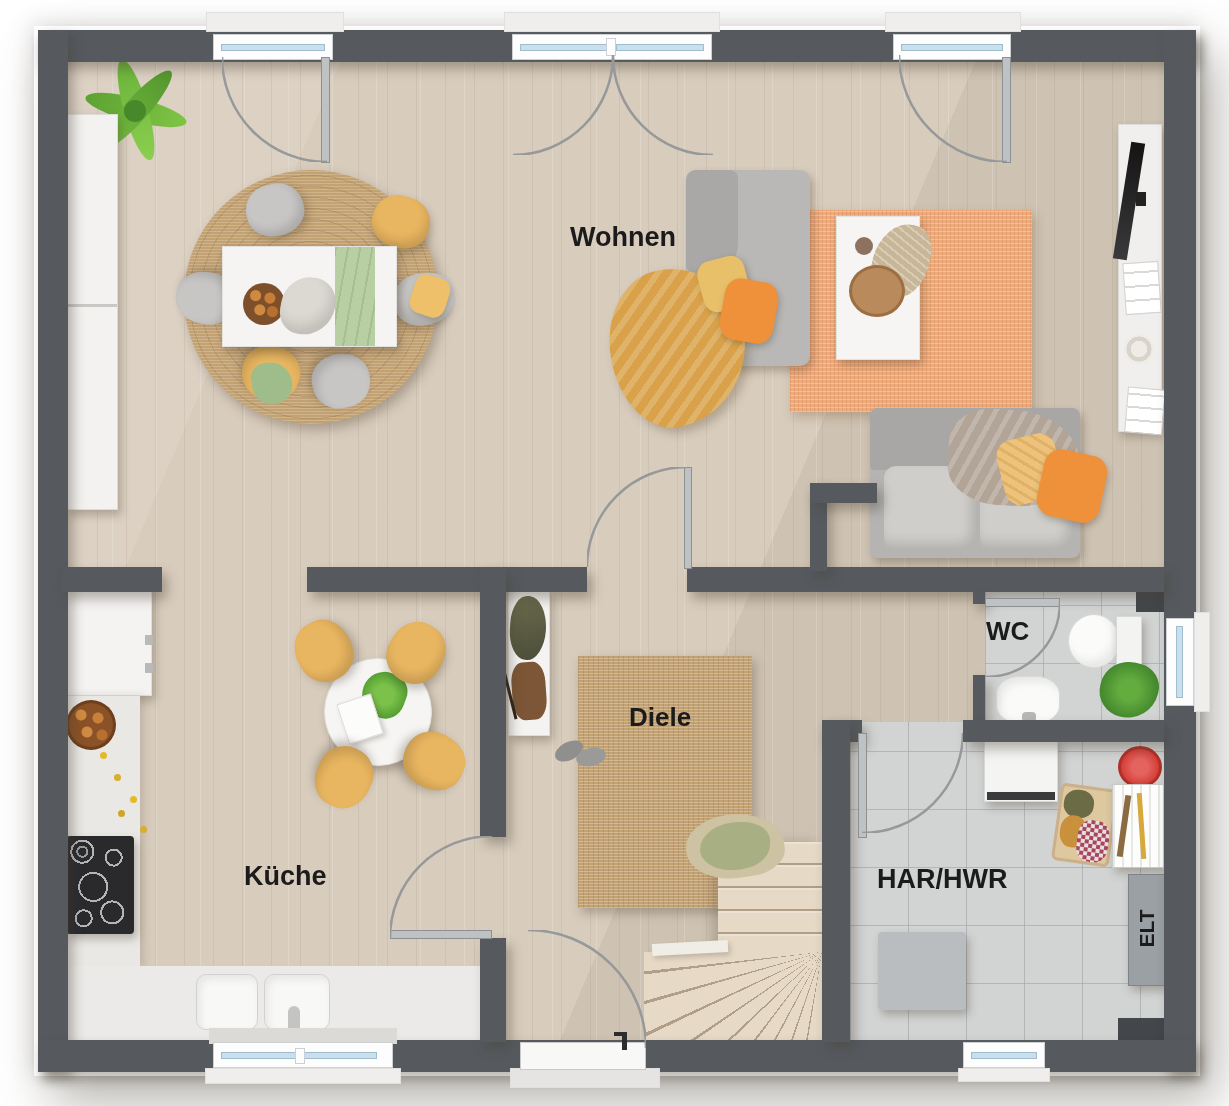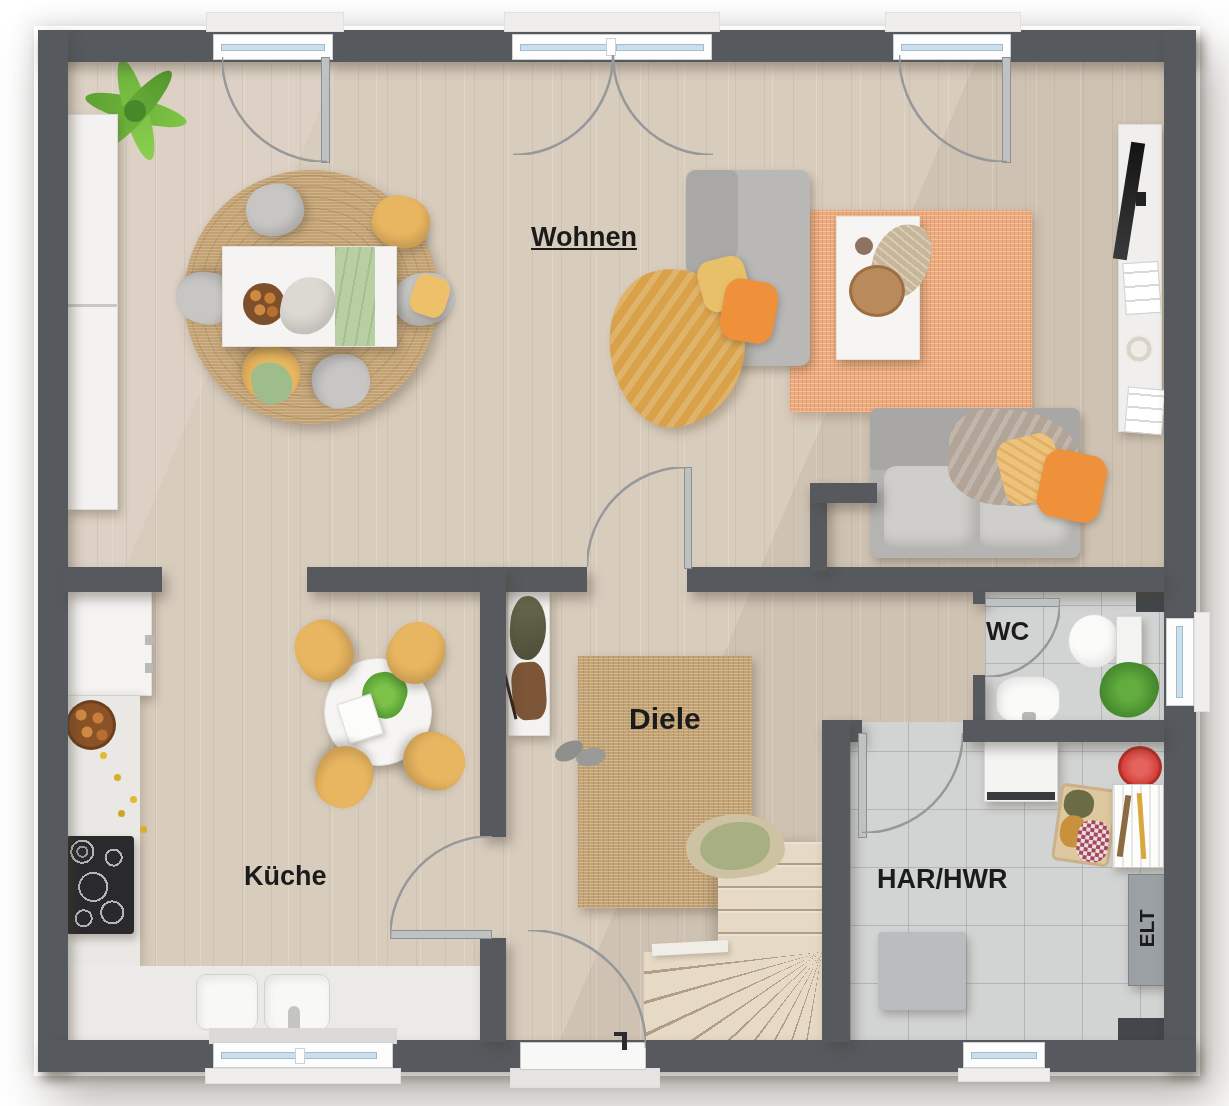--- a/index.html
+++ b/index.html
@@ -259,20 +259,20 @@
     </svg>
 
   <div class="abs sill" style="left:510px;top:1068px;width:150px;height:20px;background:#e5e4e2;"></div>
   <div class="abs" style="left:520px;top:1042px;width:126px;height:28px;background:#f8f8f7;border:1px solid #c9c9c7;box-sizing:border-box;"></div>
   <div class="abs" style="left:622px;top:1032px;width:5px;height:18px;background:#2c2c2e;"></div>
   <div class="abs" style="left:614px;top:1032px;width:13px;height:4px;background:#2c2c2e;"></div>
   <svg class="abs arc" style="left:528px;top:930px;width:118px;height:118px;" viewBox="0 0 118 118">
       <path d="M118,118 A118,118 0 0 0 0,0"></path>
     </svg>
 
-  <div class="abs lbl" style="left:531px;top:224px;font-size:27px;text-decoration:underline;">Wohnen</div>
+  <div class="abs lbl" style="left:570px;top:224px;font-size:27px;">Wohnen</div>
   <div class="abs lbl" style="left:244px;top:863px;font-size:27px;">Küche</div>
-  <div class="abs lbl" style="left:629px;top:704px;font-size:30px;">Diele</div>
+  <div class="abs lbl" style="left:629px;top:704px;font-size:26px;">Diele</div>
   <div class="abs lbl" style="left:986px;top:618px;font-size:26px;">WC</div>
   <div class="abs lbl" style="left:877px;top:866px;font-size:27px;">HAR/HWR</div>
   <div class="abs lbl" style="left:1114px;top:918px;width:64px;text-align:center;font-size:21px;transform:rotate(-90deg);">ELT</div>
 
 </div>
 
 </body></html>

